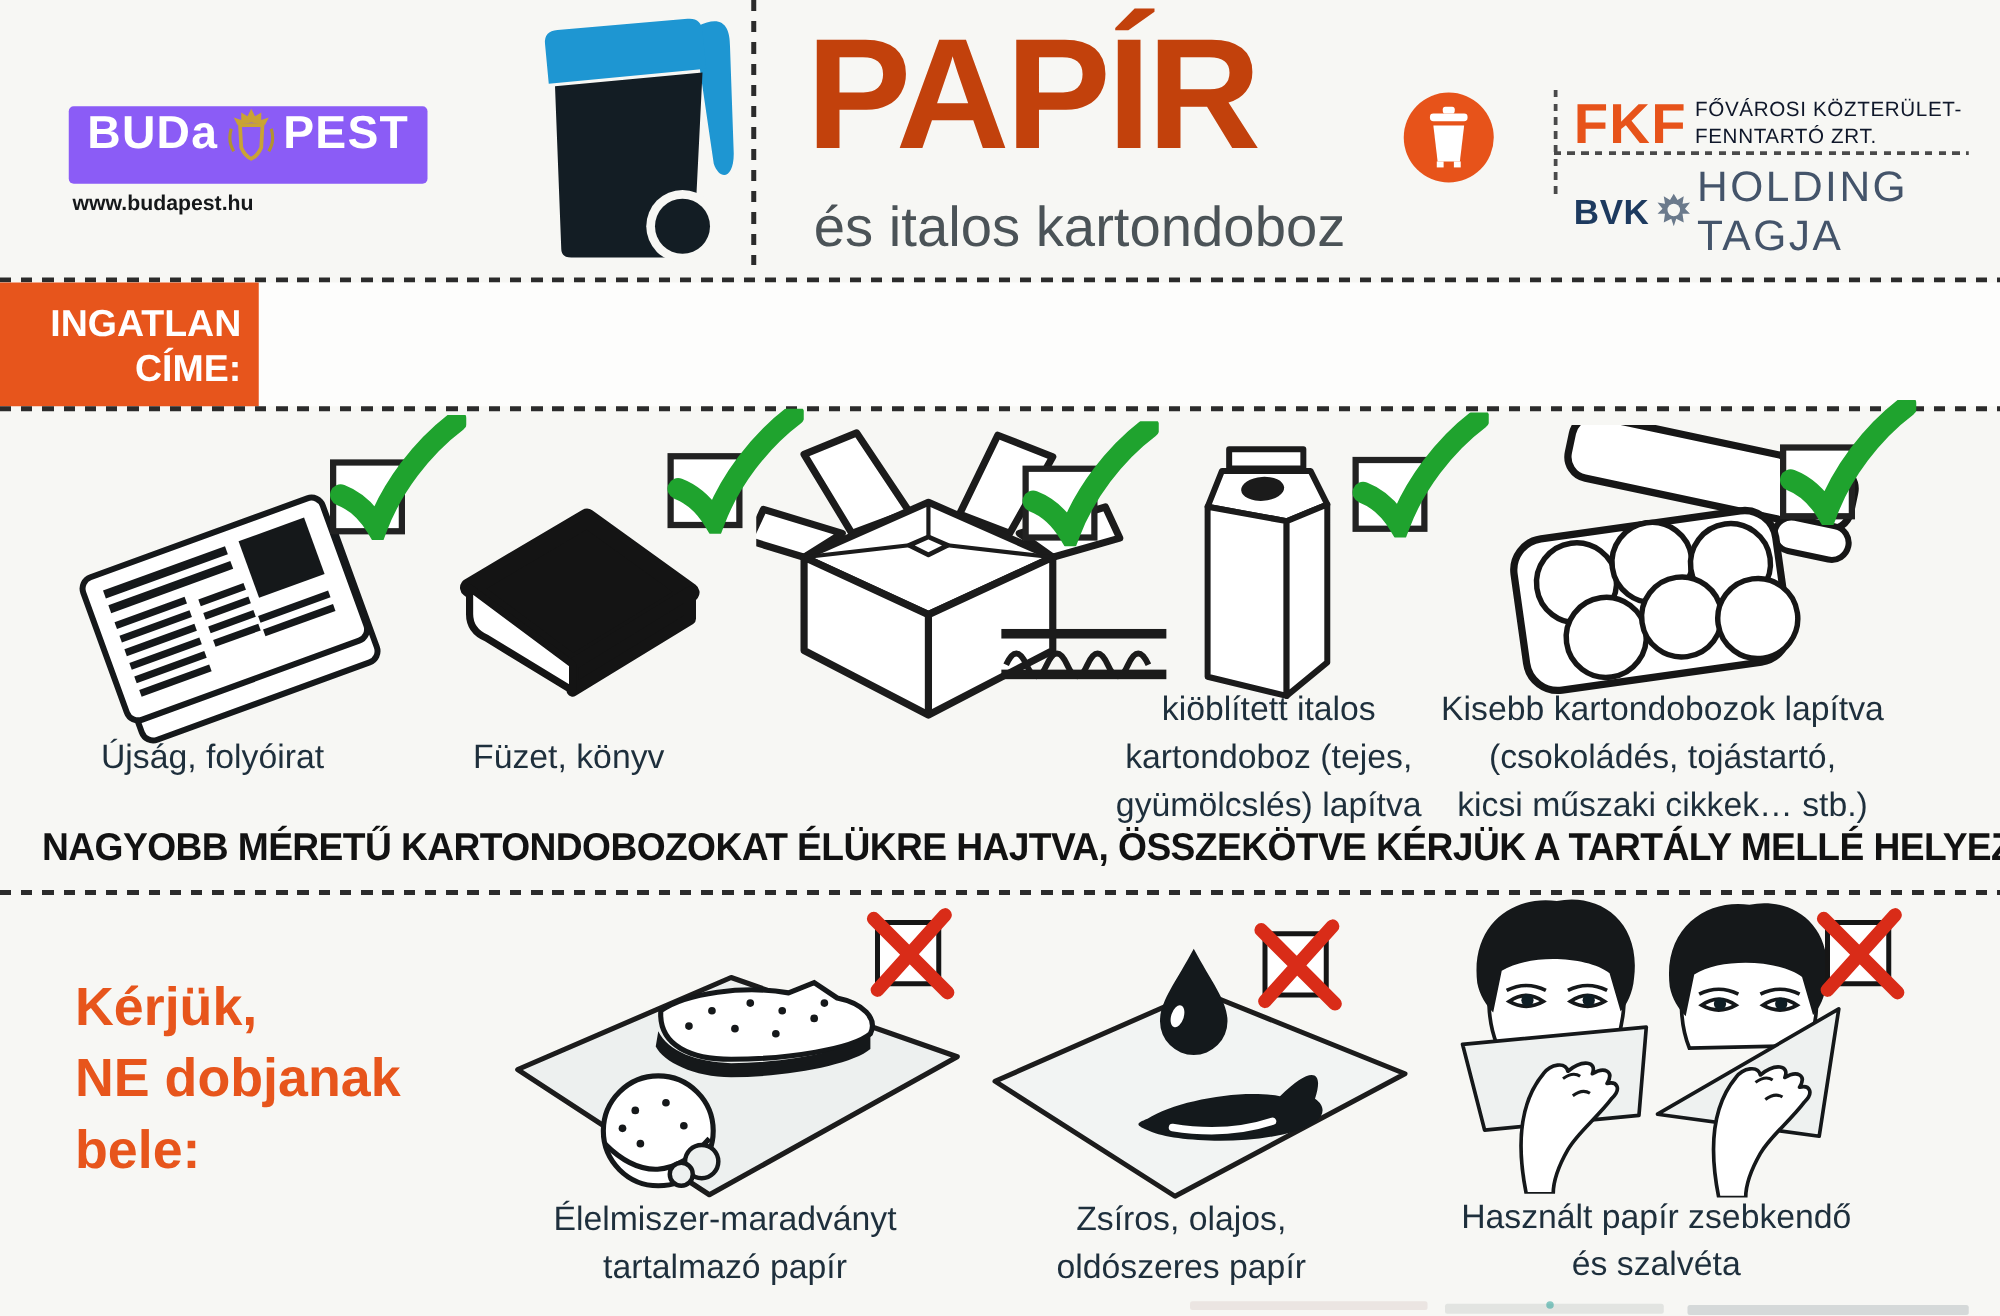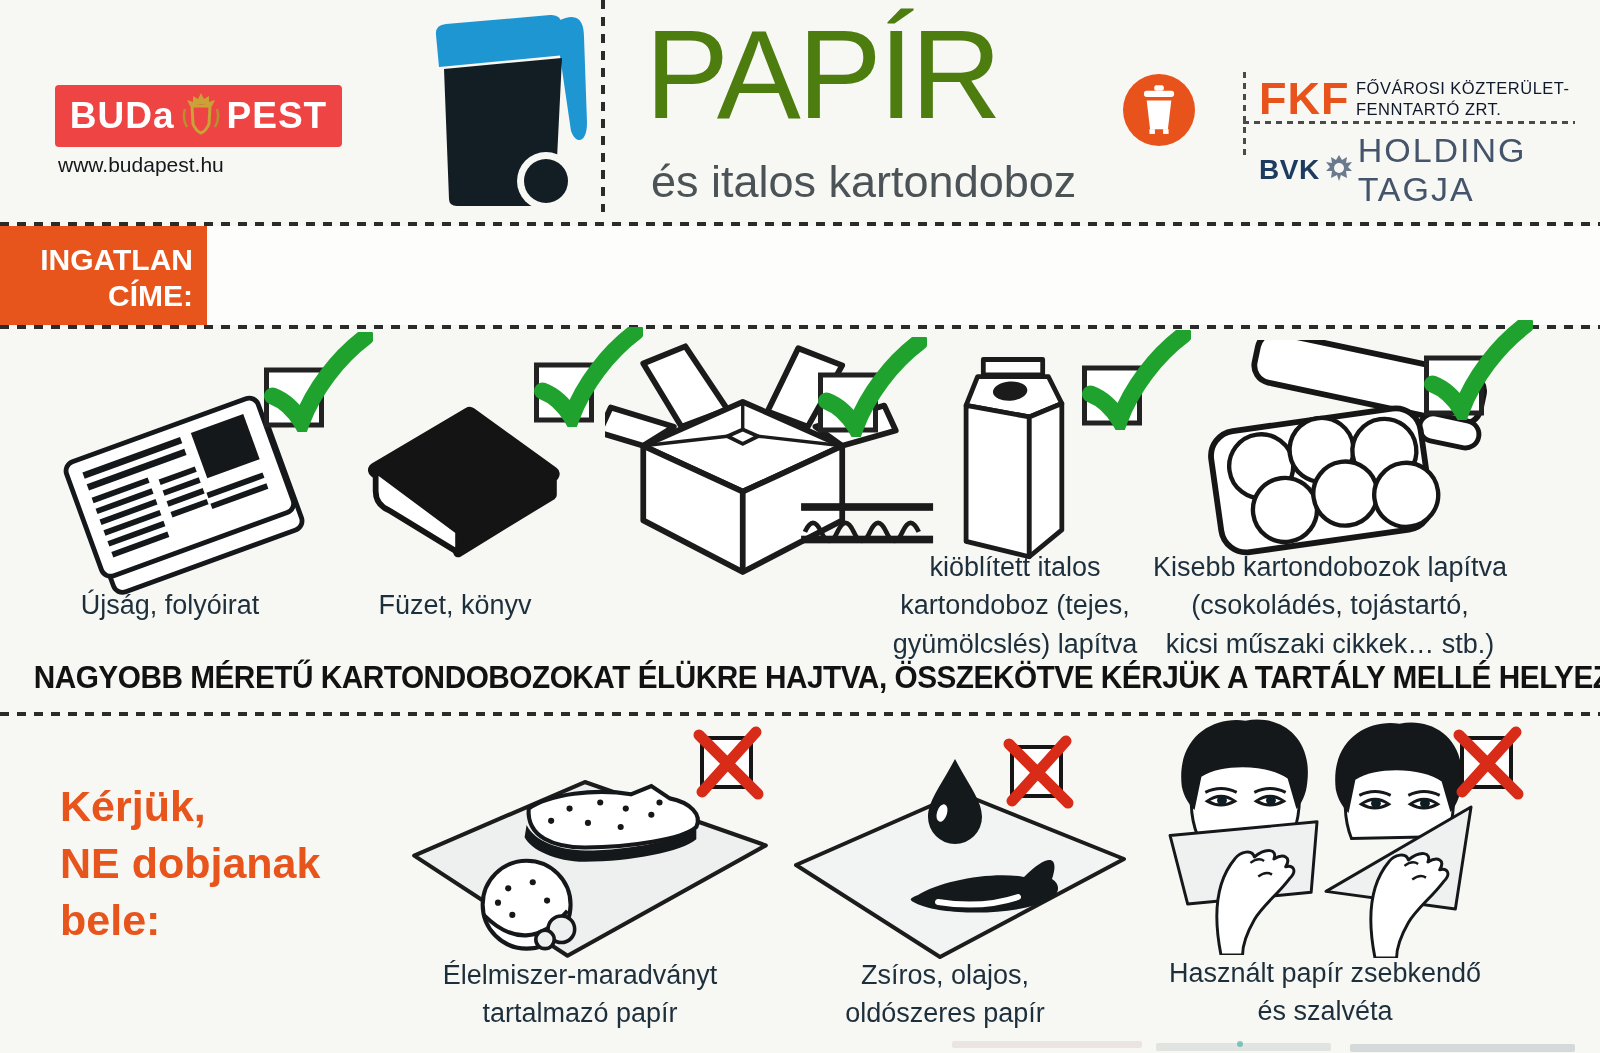--- a/index.html
+++ b/index.html
@@ -5,24 +5,24 @@
   html,body{margin:0;padding:0;}
   body{font-family:"Liberation Sans",sans-serif;background:#ffffff;}
   .poster{position:relative;width:1600px;height:1053px;background:#f7f7f4;overflow:hidden;}
   .abs{position:absolute;}
   
   .hdash{height:4px;background:repeating-linear-gradient(90deg,#2b2b2b 0 9px,transparent 9px 17px);}
   .vdash{width:4px;background:repeating-linear-gradient(180deg,#2b2b2b 0 9px,transparent 9px 17px);}
   .hdash-sm{height:3px;background:repeating-linear-gradient(90deg,#4a4a4a 0 6px,transparent 6px 11px);}
   .vdash-sm{width:3px;background:repeating-linear-gradient(180deg,#4a4a4a 0 6px,transparent 6px 11px);}
   
-  .bp-logo{background:#ef4444;border-radius:4px;display:flex;align-items:center;justify-content:center;gap:6px;}
+  .bp-logo{background:#8b5cf6;border-radius:4px;display:flex;justify-content:center;gap:6px;}
   .bp-logo .t{color:#fff;font-weight:bold;font-size:37px;letter-spacing:1px;}
-  .bp-url{font-size:21px;font-weight:normal;color:#15181a;}
-  .title{font-size:126px;font-weight:normal;color:#4d7c0f;letter-spacing:-3px;line-height:1;}
+  .bp-url{font-size:17px;font-weight:bold;color:#15181a;}
+  .title{font-size:126px;font-weight:bold;color:#c2410c;letter-spacing:-3px;line-height:1;}
   .subtitle{font-size:45px;color:#4b5357;letter-spacing:0;text-align:right;}
   .fkf-circle{width:72px;height:72px;border-radius:50%;background:#e7531a;display:flex;align-items:center;justify-content:center;}
   .fkf-abbr{font-size:45px;font-weight:bold;color:#e7531a;letter-spacing:1px;line-height:1;}
   .fkf-org{font-size:16.5px;font-weight:normal;color:#0f172a;line-height:1.3;letter-spacing:.5px;white-space:pre-line;}
   .bvk-row{display:flex;align-items:center;gap:4px;}
   .bvk-bold{font-size:28px;font-weight:bold;color:#1d3a5f;letter-spacing:.5px;}
   .bvk-rest{font-size:34px;color:#44546a;letter-spacing:2px;}
   
   .addr-strip{background:#fdfdfc;}
   .addr-box{background:#e7551c;color:#fff;font-weight:bold;font-size:30px;line-height:1.2;text-align:right;padding:16px 14px 0 0;box-sizing:border-box;white-space:pre-line;}

